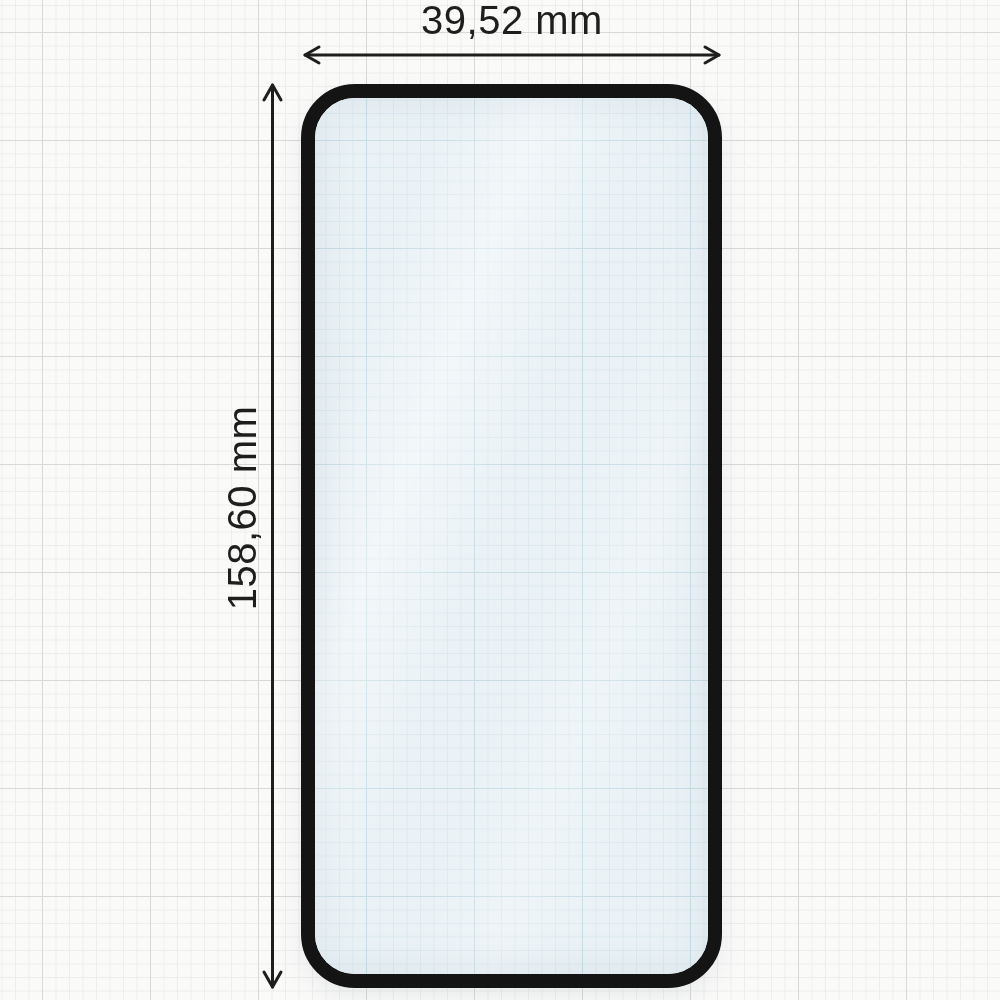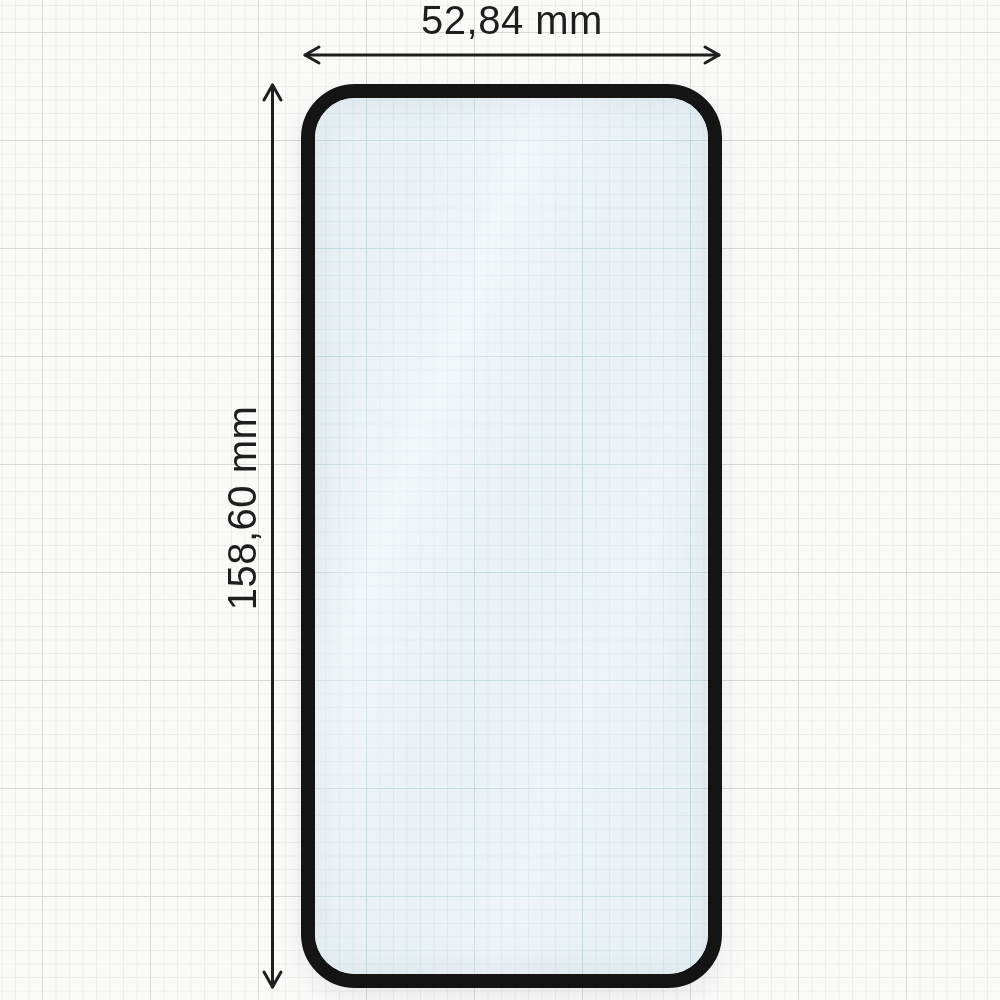--- a/index.html
+++ b/index.html
@@ -94,21 +94,21 @@
     left: 242px;
     top: 508px;
     transform: translate(-50%, -50%) rotate(-90deg);
   }
 </style>
 </head>
 <body>
 
 <div>
 
-  <div id="width-label" class="dim-label">52,84 mm</div>
+  <div id="width-label" class="dim-label">39,52 mm</div>
 
   <svg id="h-arrow" class="dim-arrow" width="426" height="28" viewBox="0 0 426 28" aria-hidden="true">
     <path d="M6 14 H420"></path>
     <path d="M20 6 L6 14 L20 22"></path>
     <path d="M406 6 L420 14 L406 22"></path>
   </svg>
 
   <div id="height-label" class="dim-label">158,60 mm</div>
 
   <svg id="v-arrow" class="dim-arrow" width="27" height="912" viewBox="0 0 27 912" aria-hidden="true">

